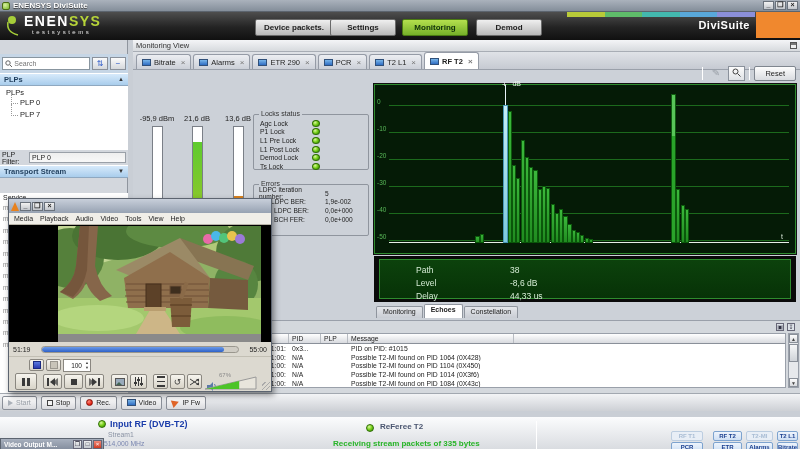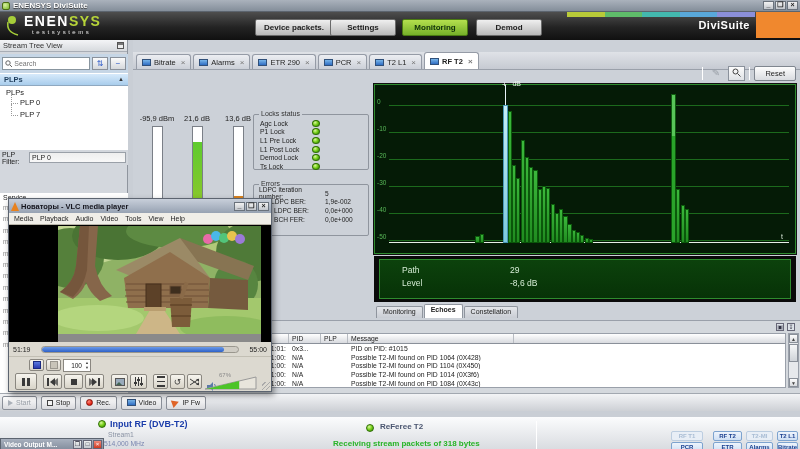--- a/index.html
+++ b/index.html
@@ -121,21 +121,21 @@
   .tlabel{position:absolute;right:6px;bottom:3px;font-size:7px;color:#d9e6d9;}
   #marker{position:absolute;top:-4px;bottom:0;width:1px;background:#e8f4f8;}
   #marker .cross{position:absolute;top:-4px;left:-3.5px;color:#fff;font-size:8px;line-height:8px;}
   #marker .dbl{position:absolute;top:-5px;left:7px;color:#e8f4e8;font-size:7px;}
 
   
   .pathback{position:absolute;left:241px;top:186px;width:422px;height:46px;background:#0a0a0a;}
   .pathpanel{position:absolute;left:5px;top:3px;right:5px;bottom:3px;
     background:linear-gradient(#0c420c,#073207);border:1px solid #2e8b2e;}
   .pathrow{display:flex;height:13px;align-items:center;font-size:8.5px;color:#d5ecd5;}
-  .plabel{width:130px;padding-left:22px;}
+  .plabel{width:130px;padding-left:36px;}
 
   
   #etabs{position:absolute;left:243px;top:234px;display:flex;align-items:flex-end;height:14px;}
   .etab{height:12px;padding:1px 6px;background:linear-gradient(#e4e6ea,#c9cdd4);border:1px solid #8f959e;
     border-bottom:0;font-size:7px;color:#222;border-radius:2px 2px 0 0;margin-right:1px;}
   .etab.active{background:#fff;height:14px;font-weight:bold;}
 
   
   .logtable{position:absolute;left:133px;top:320px;width:667px;height:73px;background:#d4d8dd;border-top:1px solid #9aa0aa;}
   .logstrip{position:absolute;left:0;top:0;width:667px;height:12px;}
@@ -253,24 +253,20 @@
         <div class="stripe" style="background: rgb(185, 203, 57);"></div>
         <div class="stripe" style="background: rgb(95, 188, 106);"></div>
         <div class="stripe" style="background: rgb(67, 184, 174);"></div>
         <div class="stripe" style="background: rgb(89, 168, 218);"></div>
         <div class="stripe" style="background: rgb(139, 143, 217);"></div>
       </div>
     <div id="corner" style="background: rgb(240, 136, 46);"></div>
   </div>
 
   <div class="sidebar">
-    <div class="panelhead">
-      <span>Stream Tree View</span>
-      <span class="dockico"></span>
-    </div>
     <div class="searchrow">
       <span class="searchbox">
         <svg width="8" height="8">
           <circle cx="3" cy="3" r="2.2" stroke="#666" fill="none"></circle>
             <line x1="5" y1="5" x2="7.5" y2="7.5" stroke="#666"></line>
         </svg>
         <input placeholder="Search" style="">
       </span>
       <span class="sbtn">⇅</span>
       <span class="sbtn">−</span>
@@ -283,20 +279,24 @@
       <div class="tree-root">PLPs</div>
       <div id="tree-kids">
           <div class="tree-child">PLP 0</div>
           <div class="tree-child">PLP 7</div>
         </div>
     </div>
     <div class="filterrow">
       <span>PLP Filter:</span>
       <input value="PLP 0" style="">
     </div>
+    <div class="bluesec" style="position:absolute;left:0;top:125px;width:128px;">
+      <span>Transport Stream</span>
+      <span class="arr">▼</span>
+    </div>
     <div class="svcarea">
       <div>Service</div>
       <div id="svc-frag">
           <span>m</span>
           <span>m</span>
           <span>m</span>
           <span>m</span>
           <span>m</span>
           <span>m</span>
           <span>m</span>
@@ -304,20 +304,24 @@
           <span>m</span>
           <span>m</span>
           <span>m</span>
           <span>m</span>
           <span>m</span>
         </div>
     </div>
   </div>
 
   <div class="monview">
+    <div class="mv-head panelhead" style="width:667px;">
+      <span>Monitoring View</span>
+      <span class="dockico"></span>
+    </div>
     <div class="tabstrip">
       <div id="mtabs" style="display:flex;align-items:flex-end;">
           <div class="mtab">
             <span class="tabicon"></span>
             <span class="tablabel">Bitrate</span>
             <span class="tabclose">×</span>
           </div>
           <div class="mtab">
             <span class="tabicon"></span>
             <span class="tablabel">Alarms</span>
@@ -480,25 +484,29 @@
             <div class="bar" style="left: 72.9%; height: 24.5614%;"></div>
             <div class="bar" style="left: 74%; height: 21.9298%;"></div>
           </div>
       </div>
 
       <div class="pathback">
         <div class="pathpanel">
           <div id="path-rows" style="padding-top:3px;">
               <div class="pathrow">
                 <span class="plabel">Path</span>
-                <span class="pval">29</span>
+                <span class="pval">38</span>
               </div>
               <div class="pathrow">
                 <span class="plabel">Level</span>
                 <span class="pval">-8,6 dB</span>
+              </div>
+              <div class="pathrow">
+                <span class="plabel">Delay</span>
+                <span class="pval">44,33 us</span>
               </div>
             </div>
         </div>
       </div>
 
       <div id="etabs">
           <div class="etab">Monitoring</div>
           <div class="etab active">Echoes</div>
           <div class="etab">Constellation</div>
         </div>
@@ -579,21 +587,21 @@
     </span>
   </div>
 
   <div class="statusarea">
     <span class="sled" style="left:98px;top:3px;"></span>
     <span class="inputlabel">Input RF (DVB-T2)</span>
     <span class="streamname">Stream1</span>
     <span class="freq">514,000 MHz</span>
     <span class="sled" style="left:366px;top:7px;"></span>
     <span class="referee">ReFeree T2</span>
-    <span class="receiving">Receiving  stream packets of 318 bytes</span>
+    <span class="receiving">Receiving  stream packets of 335 bytes</span>
     <span class="statussep"></span>
     <div id="vbtns">
         <span class="viewbtn disabled" style="left: 671px; top: 14px; width: 32px;">RF T1</span>
         <span class="viewbtn" style="left: 713px; top: 14px; width: 29px;">RF T2</span>
         <span class="viewbtn disabled" style="left: 746px; top: 14px; width: 27px;">T2-MI</span>
         <span class="viewbtn" style="left: 777px; top: 14px; width: 21px;">T2 L1</span>
         <span class="viewbtn" style="left: 671px; top: 25px; width: 32px;">PCR</span>
         <span class="viewbtn" style="left: 713px; top: 25px; width: 29px;">ETR</span>
         <span class="viewbtn" style="left: 746px; top: 25px; width: 27px;">Alarms</span>
         <span class="viewbtn" style="left: 777px; top: 25px; width: 21px;">Bitrate</span>
@@ -602,21 +610,20 @@
       <span class="mtitle">Video Output M...</span>
       <span class="mbtn">❐</span>
       <span class="mbtn">□</span>
       <span class="mbtn close">×</span>
     </div>
   </div>
 
   <div class="vlc">
     <div class="vlctitle">
       <span class="cone"></span>
-      <span class="vtitle">Новаторы - VLC media player</span>
       <span class="winbtn">_</span>
       <span class="winbtn">❐</span>
       <span class="winbtn">×</span>
     </div>
     <div class="vlcmenu" id="vlcmenu">
         <span class="vmenu">Media</span>
         <span class="vmenu">Playback</span>
         <span class="vmenu">Audio</span>
         <span class="vmenu">Video</span>
         <span class="vmenu">Tools</span>

